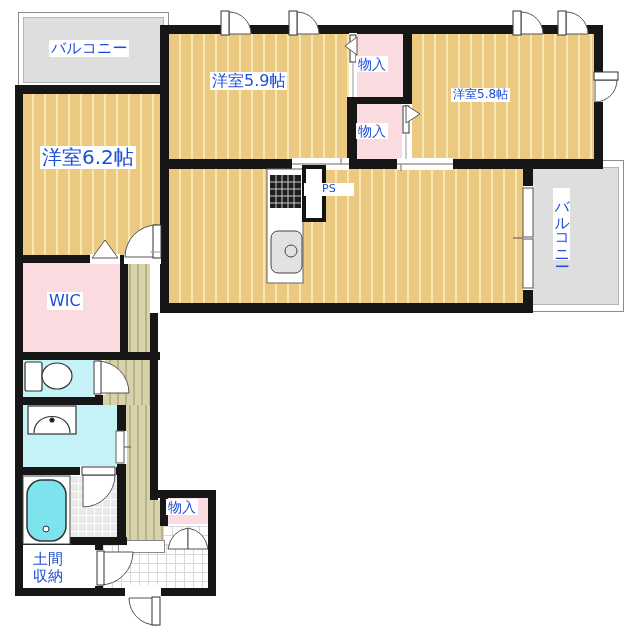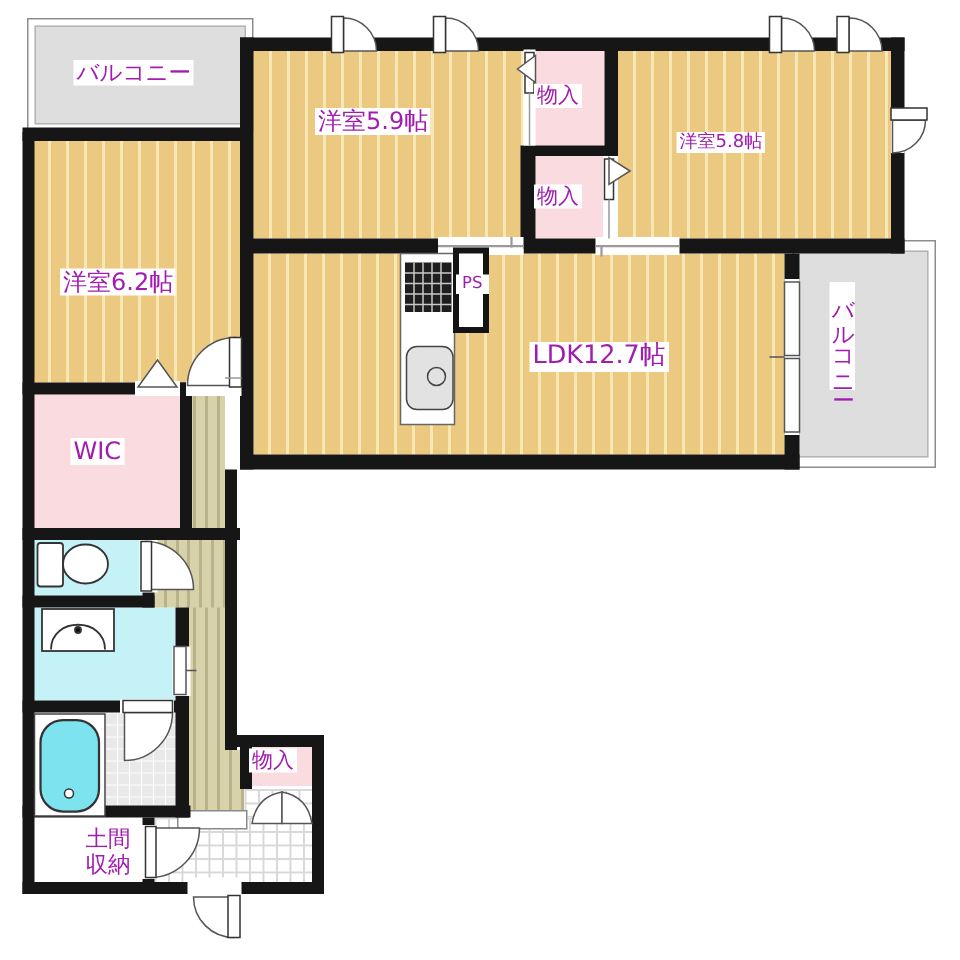--- a/index.html
+++ b/index.html
@@ -1,17 +1,17 @@
 <!DOCTYPE html>
 <html style="--wall: #161616; --floor: #ecc981; --floor_stripe: #f6e7b4; --wood: #d8d2ab; --wood_stripe: #b9b28a; --pink: #fadce0; --cyan: #c4f2f7; --tub: #7de4ef; --balcony: #dedede;"><head>
 <meta charset="utf-8">
 <style>
   html,body{margin:0;padding:0;background:#fff;}
   #plan{position:relative;width:640px;height:640px;background:#fff;overflow:hidden;
-        font-family:"DejaVu Sans","Liberation Sans",sans-serif;color:#a21caf;}
+        font-family:"DejaVu Sans","Liberation Sans",sans-serif;color:#1d4ed8;}
   .wall{position:absolute;background:var(--wall);}
   .tatami{position:absolute;background:repeating-linear-gradient(90deg,var(--floor) 0 10px,var(--floor_stripe) 10px 12px);}
   .wood{position:absolute;background:repeating-linear-gradient(90deg,var(--wood) 0 6px,var(--wood_stripe) 6px 8px);}
   .pink{position:absolute;background:var(--pink);}
   .cyan{position:absolute;background:var(--cyan);}
   .tile{position:absolute;background-color:#fff;
         background-image:linear-gradient(#d8d8d8 1px,transparent 1px),linear-gradient(90deg,#d8d8d8 1px,transparent 1px);
         background-size:9px 9px;}
   .bathtile{position:absolute;background-color:#e9e9e9;
         background-image:linear-gradient(#fff 1px,transparent 1px),linear-gradient(90deg,#fff 1px,transparent 1px);
@@ -221,26 +221,25 @@
       <rect x="27" y="480" width="39" height="61" rx="15" style="fill:var(--tub)" stroke="#333" stroke-width="1.5"></rect>
       <circle cx="46" cy="529" r="3" fill="#fff" stroke="#333"></circle>
     </g>
 
     <line x1="150" y1="252" x2="161" y2="252" stroke="#999" stroke-width="1"></line>
   </svg>
 
   <div class="label" style="left:49px;top:40px;font-size:15px;">バルコニー</div>
   <div class="label" style="left:210px;top:72px;font-size:16px;">洋室5.9帖</div>
   <div class="label" style="left:451px;top:88px;font-size:12px;">洋室5.8帖</div>
-  <div class="label" style="left:40px;top:179px;font-size:16px;">洋室6.2帖</div>
-  <div class="label" style="left:353px;top:228px;font-size:17px;">LDK12.7帖</div>
+  <div class="label" style="left:40px;top:146px;font-size:20px;">洋室6.2帖</div>
   <div class="label" style="left:356px;top:56px;font-size:14px;">物入</div>
   <div class="label" style="left:356px;top:123px;font-size:14px;">物入</div>
   <div class="label" style="left:47px;top:292px;font-size:16px;">WIC</div>
-  <div class="label" style="left:304px;top:183px;font-size:11px;padding:0 4px;">PS</div>
+  <div class="label" style="left:304px;top:183px;font-size:11px;padding:0 18px;">PS</div>
   <div class="label vert" style="left:553px;top:188px;font-size:15px;padding:2px 0;">バルコニー</div>
   <div class="label" style="left:166px;top:499px;font-size:14px;">物入</div>
-  <div class="label" style="left:31px;top:551px;font-size:15px;text-align:center;margin-left:24px;">
+  <div class="label" style="left:31px;top:551px;font-size:15px;text-align:center;">
     <div>土間</div>
     <div>収納</div>
   </div>
 
 </div>
 
 </body></html>

